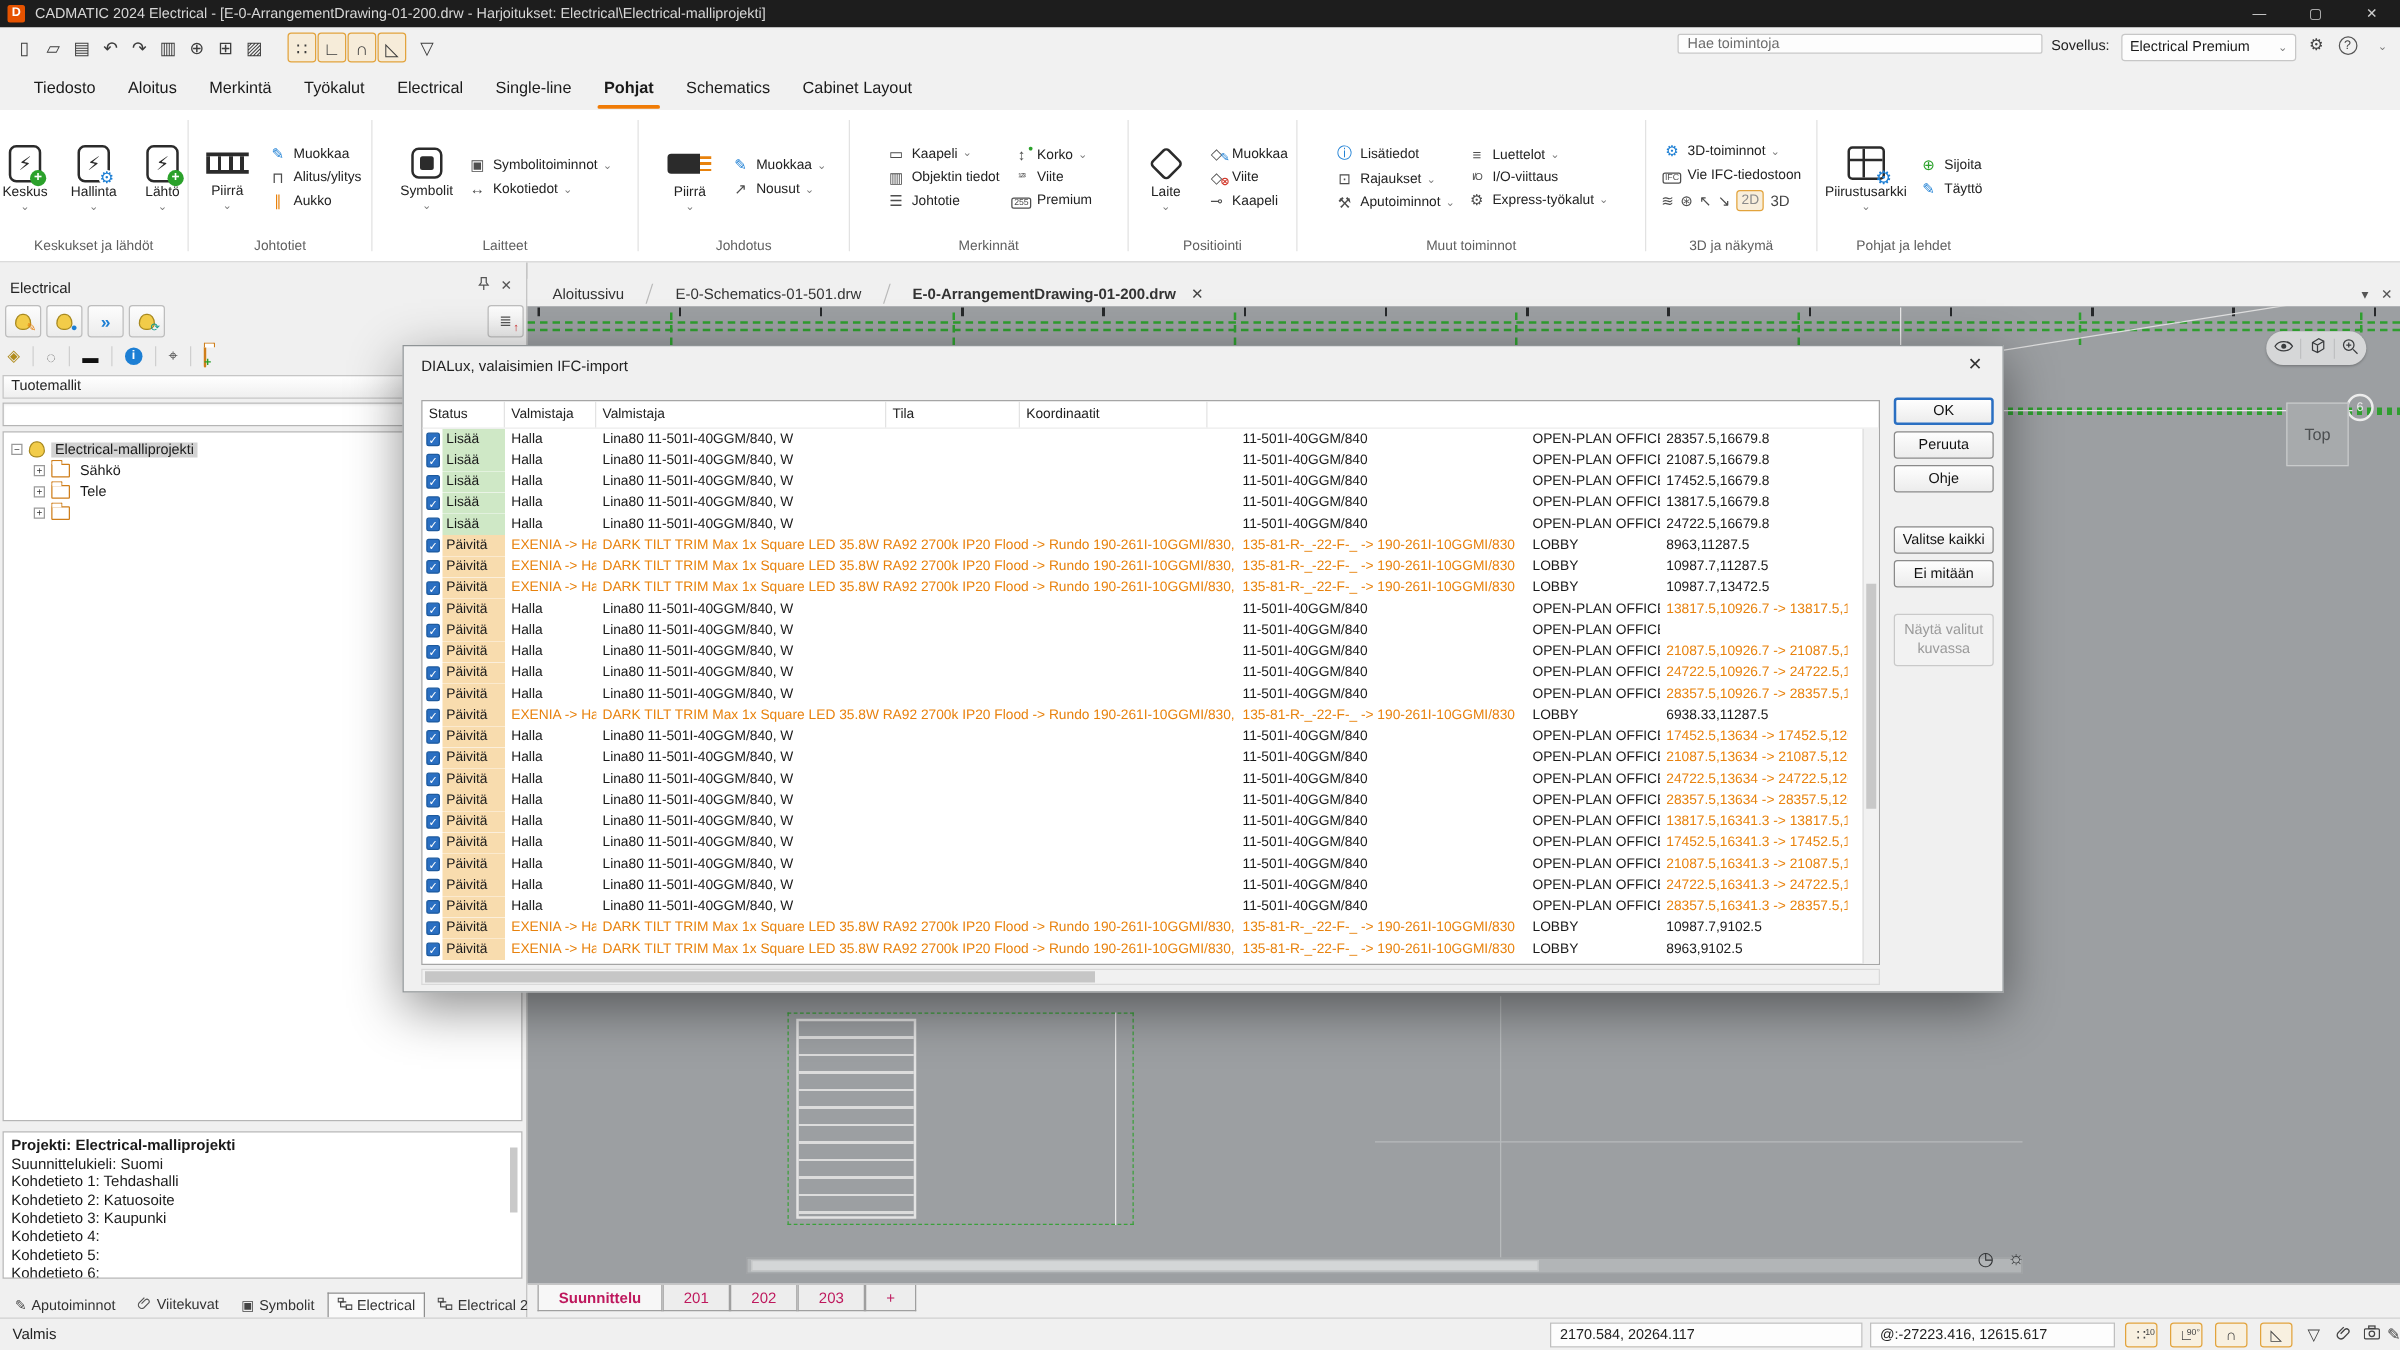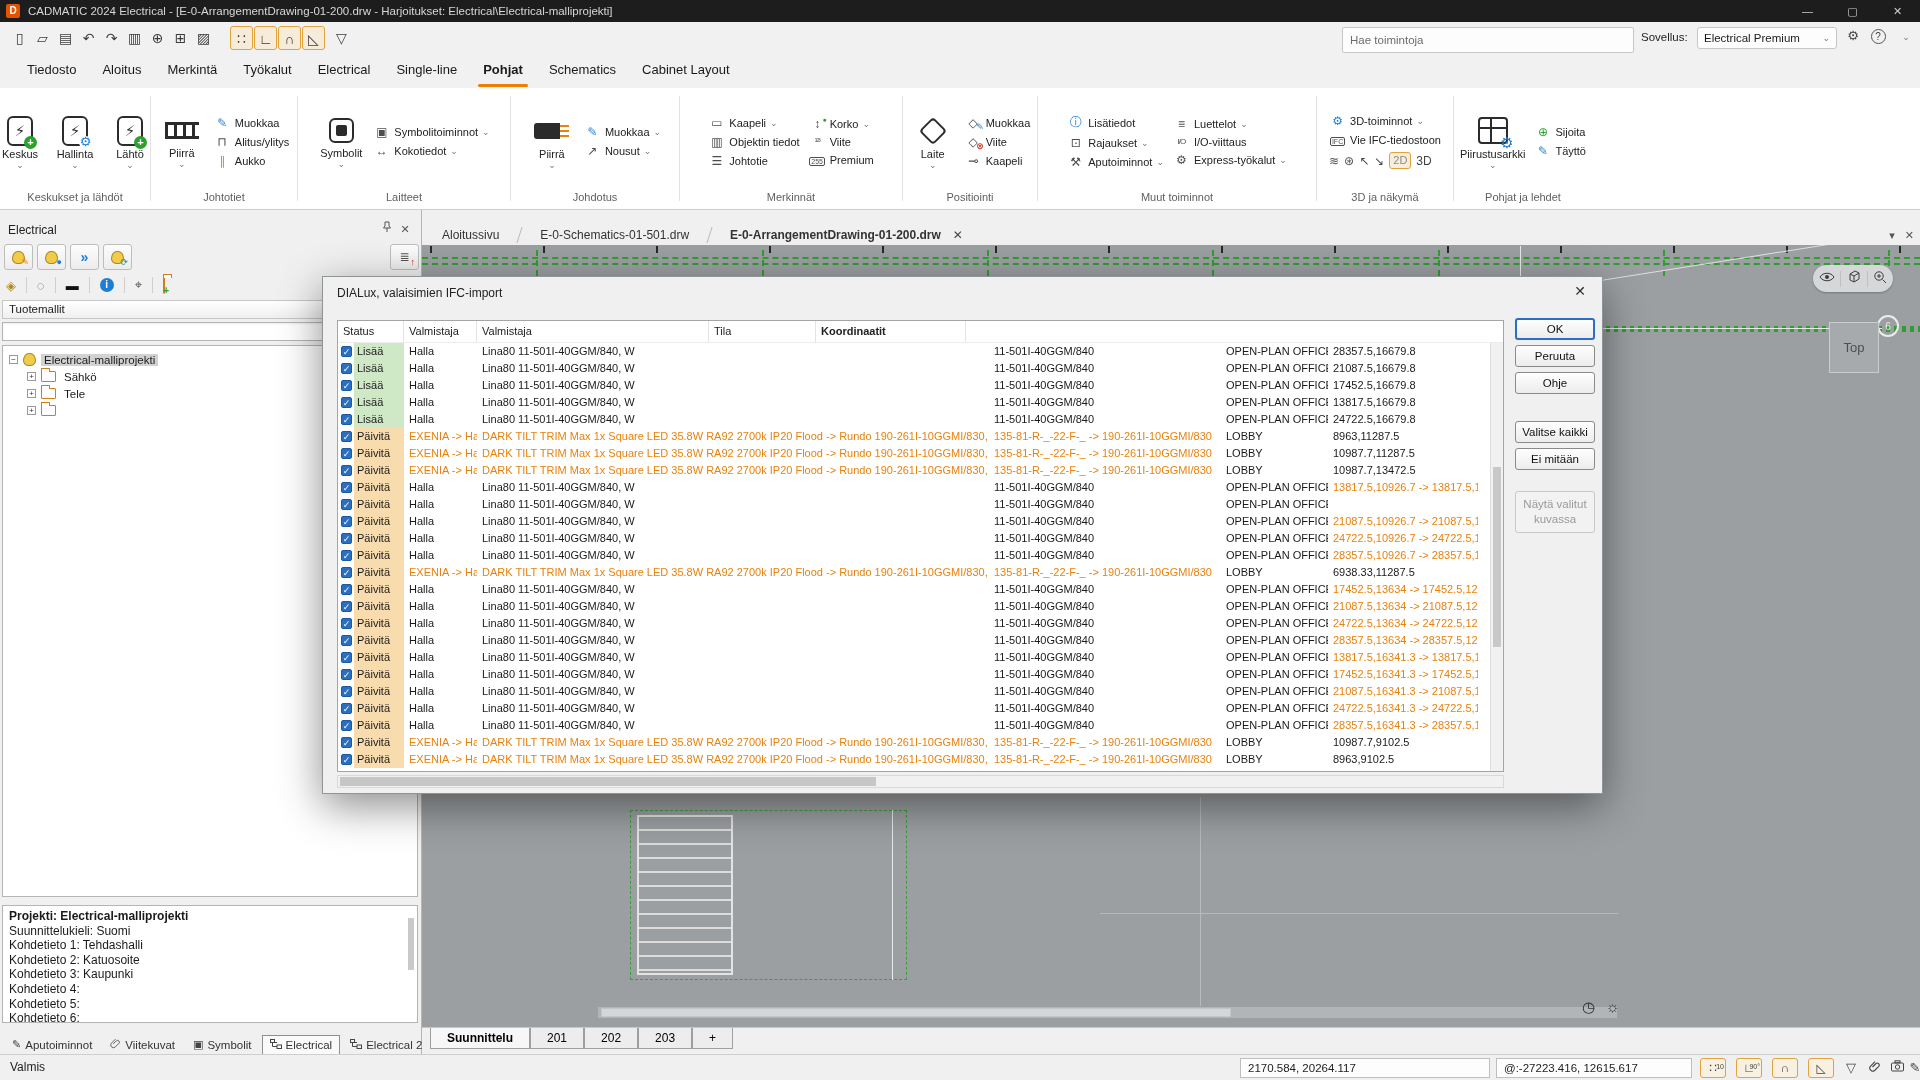--- a/index.html
+++ b/index.html
@@ -11,21 +11,21 @@
   .titlebar{position:absolute;left:0;top:0;width:1920px;height:22px;background:#1d1d1d;color:#d7d7d7;display:flex;align-items:center}
   .app-logo{width:14px;height:14px;margin:0 8px 0 6px;background:#e65300;color:#fff;font-weight:bold;font-size:10px;line-height:14px;text-align:center;border-radius:2px}
   .title-text{font-size:11.5px;white-space:nowrap;overflow:hidden}
   .win-controls{position:absolute;right:0;top:0;height:22px;display:flex}
   .win-btn{width:45px;height:22px;text-align:center;line-height:22px;font-size:11px;color:#cfcfcf}
 
   
   .qat{position:absolute;left:0;top:22px;width:1920px;height:32px;background:#f1f1f1}
   .qat-btn{position:absolute;top:4px;width:23px;height:24px;text-align:center;line-height:24px;font-size:14px;color:#3c3c3c}
   .qat-btn.on{border:1px solid #e2a33c;background:#f6ecd9;border-radius:3px}
-  .search{position:absolute;left:1342px;top:5px;width:292px;height:26px;border:1px solid #c7c7c7;border-radius:2px;background:#fdfdfd;font-size:11.5px;padding:0 7px;color:#333;font-family:inherit}
+  .search{position:absolute;left:1342px;top:5px;width:292px;height:16px;border:1px solid #c7c7c7;border-radius:2px;background:#fdfdfd;font-size:11.5px;padding:0 7px;color:#333;font-family:inherit}
   .search::placeholder{color:#6c6c6c}
   .app-label{position:absolute;left:1641px;top:9px;font-size:11.5px;color:#222}
   .app-select{position:absolute;left:1697px;top:5px;width:140px;height:22px;border:1px solid #c7c7c7;border-radius:3px;background:#fdfdfd;font-size:11.5px;line-height:20px;padding:0 6px;display:flex;justify-content:space-between}
   .chev{color:#777;font-size:9px}
   .qat-right{position:absolute;top:6px;font-size:13px;color:#444;width:20px;text-align:center}
   .help-circ{border:1px solid #555;border-radius:50%;width:15px;height:15px;line-height:14px;font-size:10px;margin:1px auto}
 
   
   .menubar{position:absolute;left:0;top:54px;width:1920px;height:34px;background:#f1f1f1;display:flex;align-items:stretch;padding-left:14px}
   .mtab{position:relative;padding:0 13px;font-size:13px;line-height:32px;color:#1a1a1a}
@@ -140,21 +140,21 @@
   .vscroll{position:absolute;right:0;top:22px;bottom:0;width:13px;background:#f1f1f1;border-left:1px solid #ddd}
   .vscroll .vthumb2{position:absolute;left:2px;right:2px;top:29%;height:42%;background:#c8c8c8}
   .dlg-hscroll{position:absolute;left:14px;top:498px;width:1167px;height:13px;background:#f1f1f1;border:1px solid #d9d9d9}
   .dlg-hscroll .hthumb{position:absolute;left:2px;top:1px;height:9px;width:46%;background:#c6c6c6}
   .dlg-btn{position:absolute;left:1192px;width:80px;height:22px;background:linear-gradient(#fefefe,#ececec);border:1px solid #8a8a8a;border-radius:3px;font-size:11.5px;text-align:center;line-height:20px;color:#111}
   .dlg-btn.focus{border:2px solid #2a6fc2;line-height:18px}
   .dlg-btn.disabled{color:#9a9a9a;border-color:#c9c9c9;background:#f2f2f2;height:42px;line-height:15px;padding-top:5px}
 
   
   .sheetbar{position:absolute;left:422px;top:1027px;width:1498px;height:27px;background:#f0f0f0;border-top:1px solid #c6c6c6;display:flex;align-items:flex-start;padding-left:8px}
-  .stab{padding:3px 16px;font-size:12px;color:#000000;border:1px solid #9f9f9f;border-top:none;background:#ededed;transform:skewX(0deg)}
+  .stab{padding:3px 16px;font-size:12px;color:#be185d;border:1px solid #9f9f9f;border-top:none;background:#ededed;transform:skewX(0deg)}
   .stab.active{font-weight:bold;background:#f7f7f7}
   .statusbar{position:absolute;left:0;top:1054px;width:1920px;height:26px;background:#f0f0f0;border-top:1px solid #cfcfcf}
   .sb-state{position:absolute;left:10px;top:5px;font-size:12px;color:#222}
   .sb-field{position:absolute;top:3px;height:20px;background:#fdfdfd;border:1px solid #bfbfbf;font-size:11.5px;line-height:18px;padding:0 7px;color:#222;white-space:nowrap;overflow:hidden}
   .sb-tgl{position:absolute;top:3px;width:26px;height:20px;border:1px solid #e2a33c;background:#f8f0e0;border-radius:3px;text-align:center;line-height:18px;font-size:12px;color:#444}
   .sb-tgl .bdg{position:absolute;right:1px;top:-1px;font-size:7px;color:#444}
   .sb-ico{position:absolute;top:5px;color:#444;font-size:13px;width:18px;text-align:center}
 </style>
 </head>
 <body>
@@ -634,21 +634,21 @@
 
   <div class="dialog">
     <div class="dlg-title">DIALux, valaisimien IFC-import</div>
     <div class="dlg-close">✕</div>
     <div class="dlg-table">
       <div class="thead" id="dlg-head">
           <div class="hcell" style="width: 66px;">Status</div>
           <div class="hcell" style="width: 73px;">Valmistaja</div>
           <div class="hcell" style="width: 232px;">Valmistaja</div>
           <div class="hcell" style="width: 107px;">Tila</div>
-          <div class="hcell" style="width: 150px; font-weight: bold;">Koordinaatit</div>
+          <div class="hcell" style="width: 150px;">Koordinaatit</div>
         </div>
       <div class="tbody" id="dlg-rows">
           <div class="trow">
             <div class="cell c-status" style="width: 66px;">
               <span class="cb">✓</span>
               <span class="chip add">Lisää</span>
             </div>
             <div class="cell" style="width: 73px;">Halla</div>
             <div class="cell" style="width: 512px;">Lina80 11-501I-40GGM/840, W</div>
             <div class="cell" style="width: 232px;">11-501I-40GGM/840</div>

